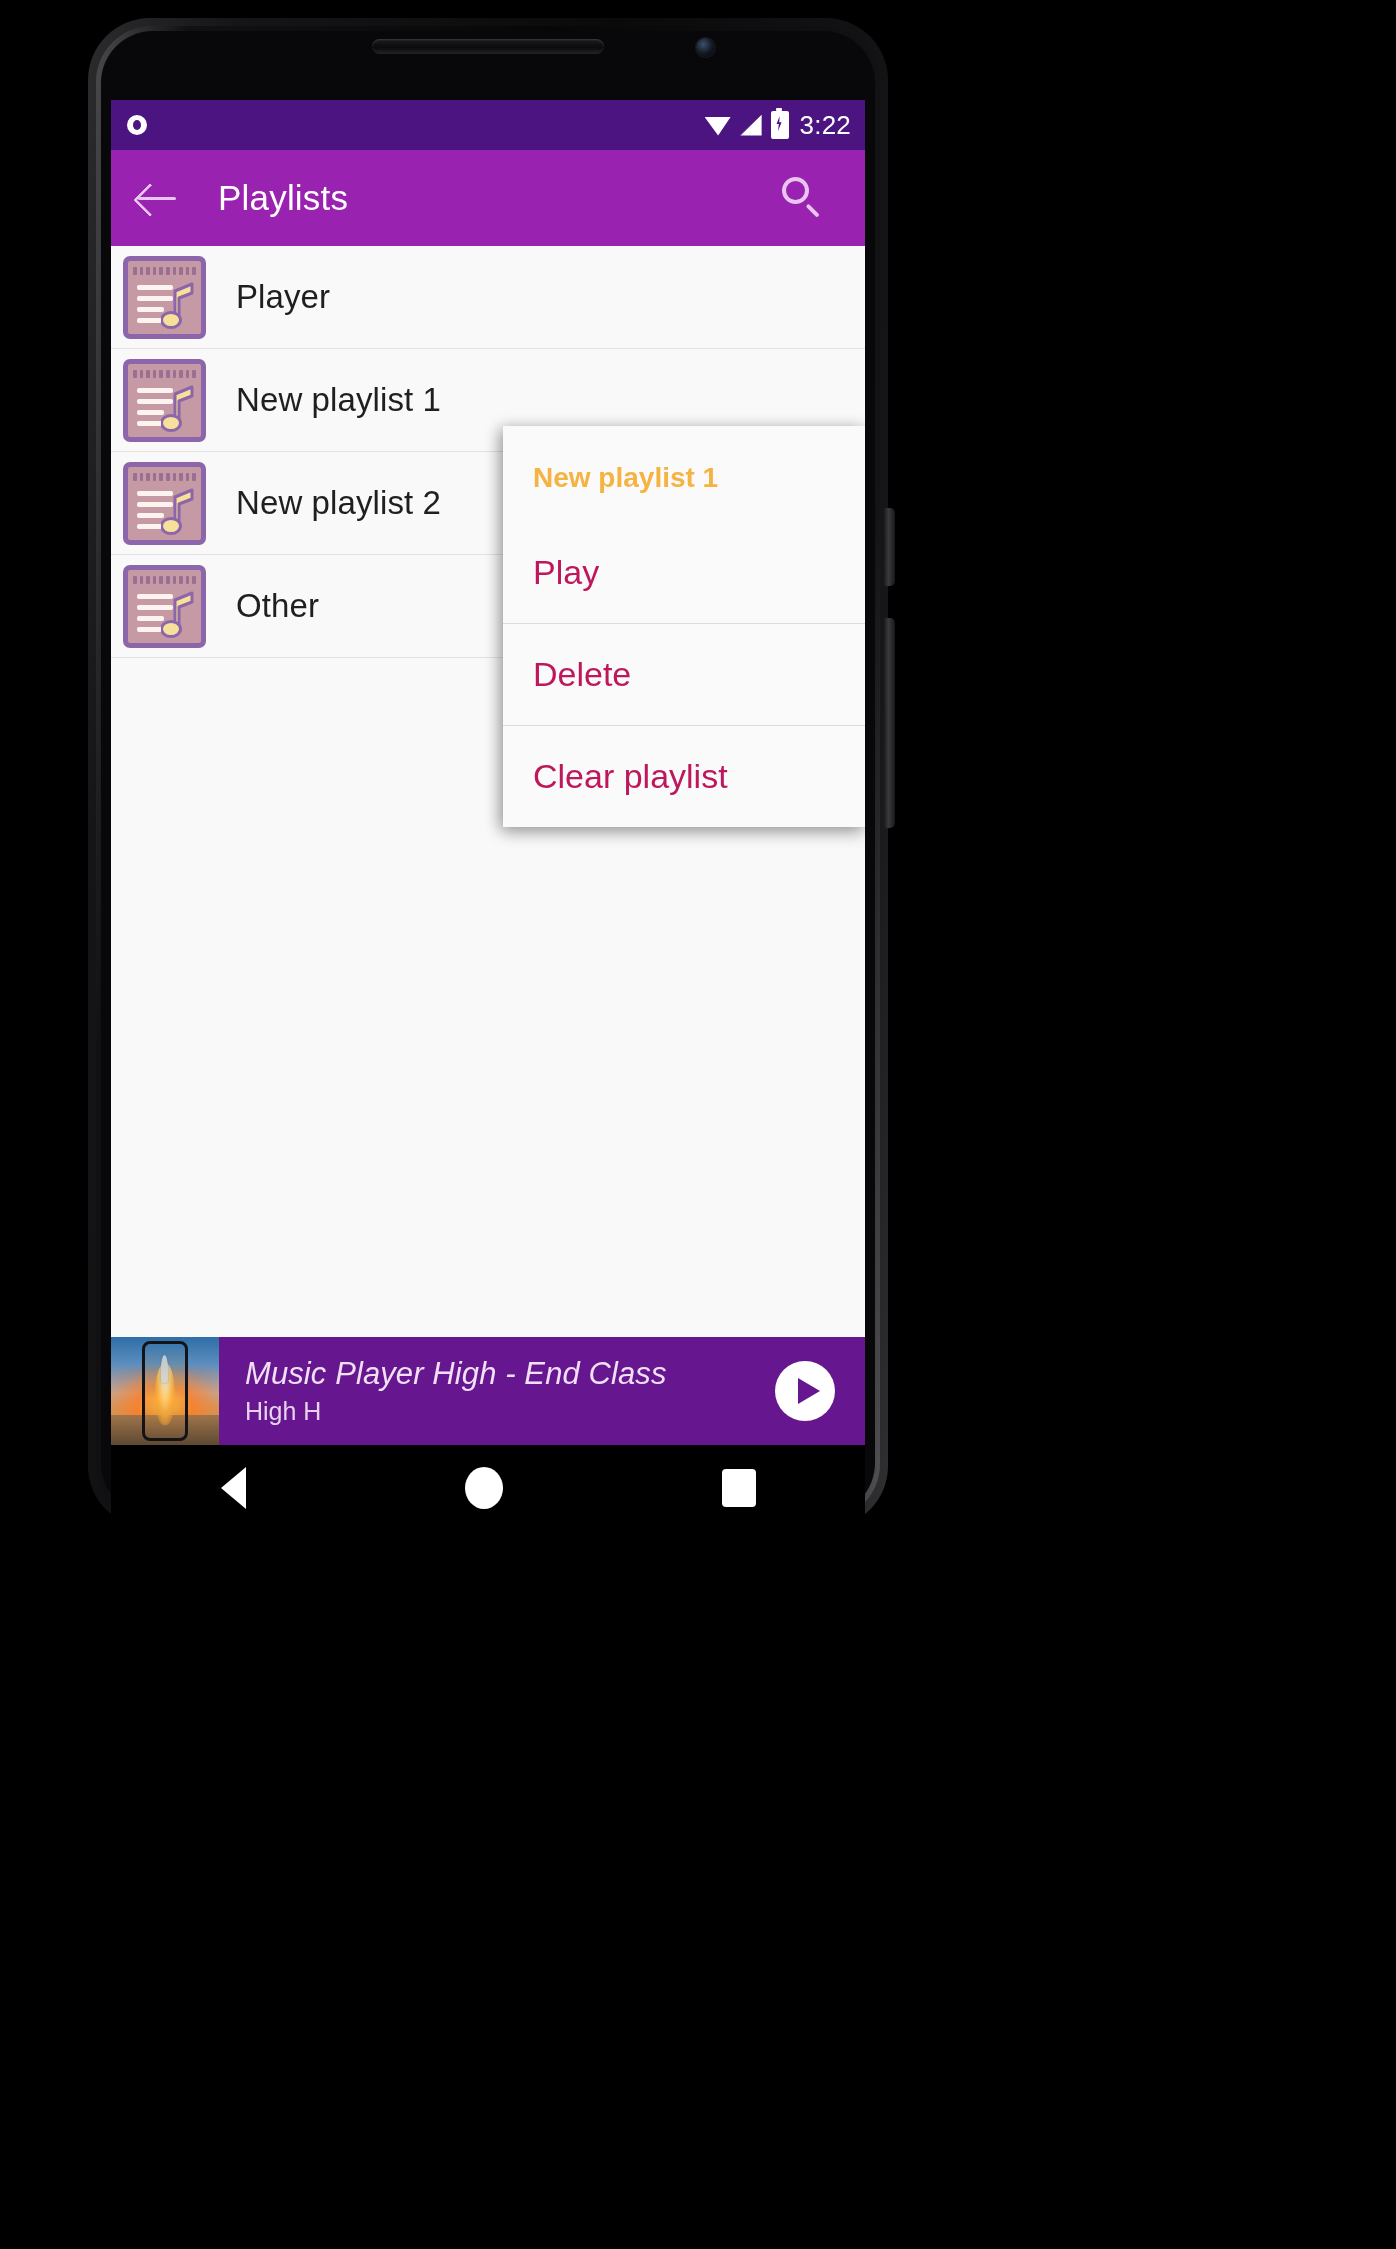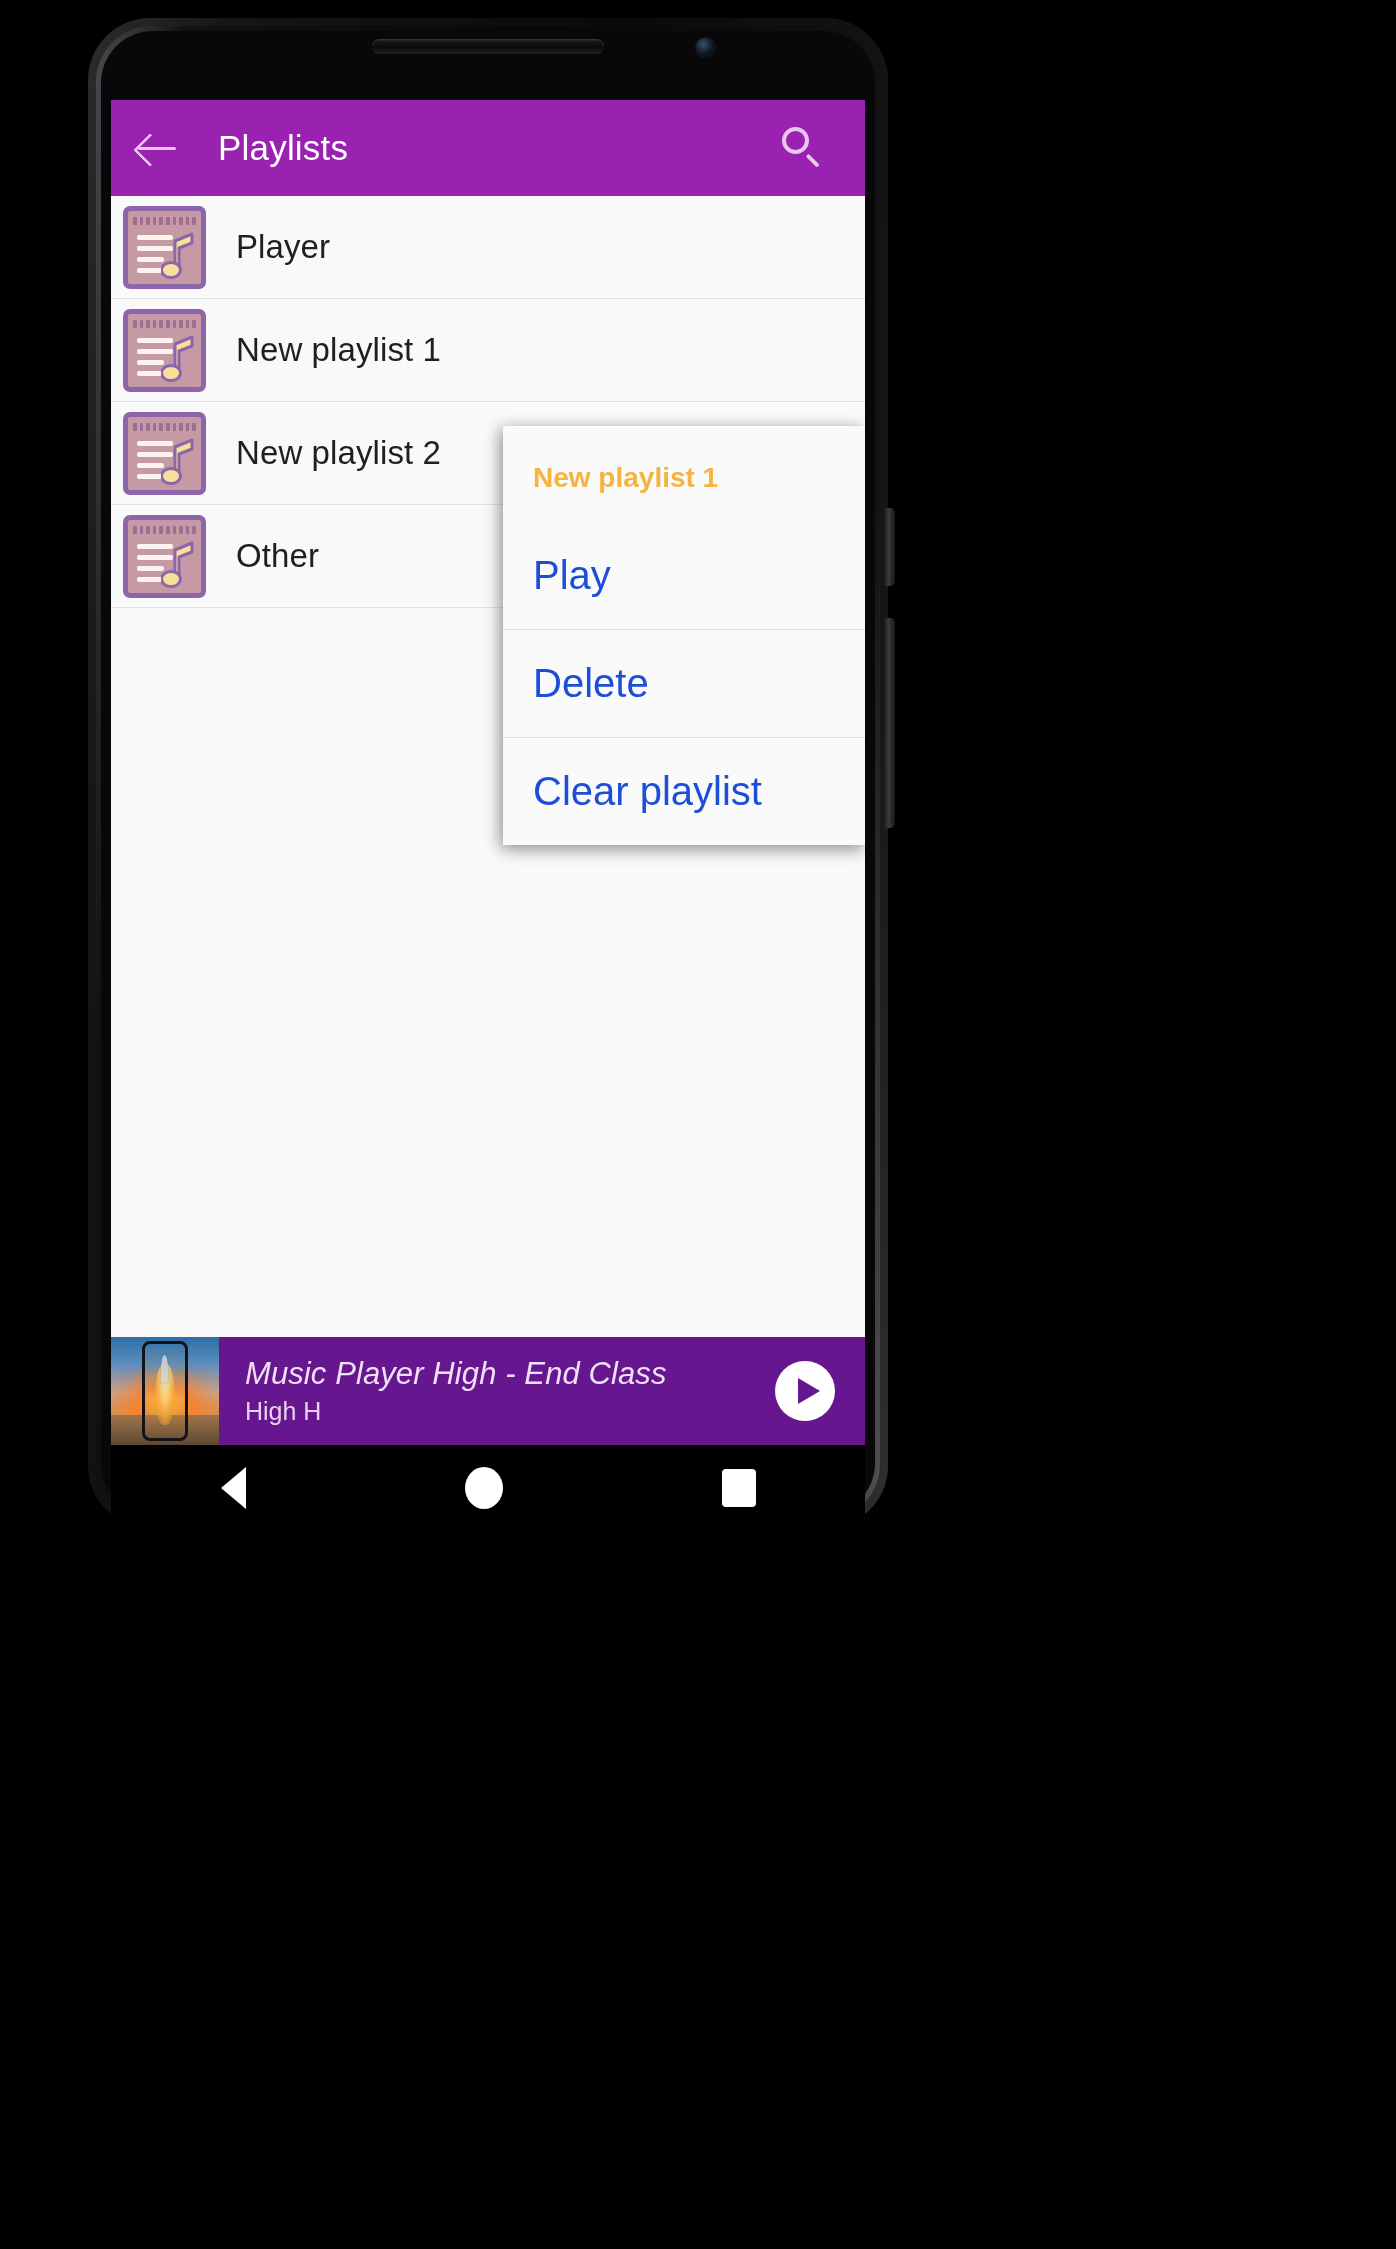--- a/index.html
+++ b/index.html
@@ -292,22 +292,22 @@
     z-index: 40;
   }
   .cm-header {
     padding: 36px 0 28px 30px;
     color: #f5b342;
     font-size: 28px;
     font-weight: 700;
   }
   .cm-item {
     padding: 31px 0 31px 30px;
-    font-size: 40px;
-    color: #1d4ed8;
+    font-size: 34px;
+    color: #be185d;
     cursor: pointer;
   }
   .cm-item.sep { border-top: 1px solid #dddddd; }
 
   
   .now-playing {
     position: absolute;
     left: 0; bottom: 0;
     width: 754px;
     height: 108px;
@@ -430,20 +430,31 @@
 <div class="phone-inner-bevel"></div>
 <div class="phone-body"></div>
 <div class="speaker-grill"></div>
 <div class="front-camera"></div>
 <div class="bottom-grill"></div>
 <div class="side-btn vol"></div>
 <div class="side-btn pwr"></div>
 
 <div class="screen">
 
+  <div class="status-bar">
+    <div class="status-left">
+      <div class="rec-icon"></div>
+    </div>
+    <div class="status-right">
+      <div class="wifi-icon"></div>
+      <div class="signal-icon"></div>
+      <div class="battery-icon"></div>
+      <div class="status-time">3:22</div>
+    </div>
+  </div>
 
   <div class="app-bar">
     <div class="back-arrow"></div>
     <div class="app-title">Playlists</div>
     <div class="search-icon"></div>
   </div>
 
   <div class="list-area">
 
     <div class="list-row">

